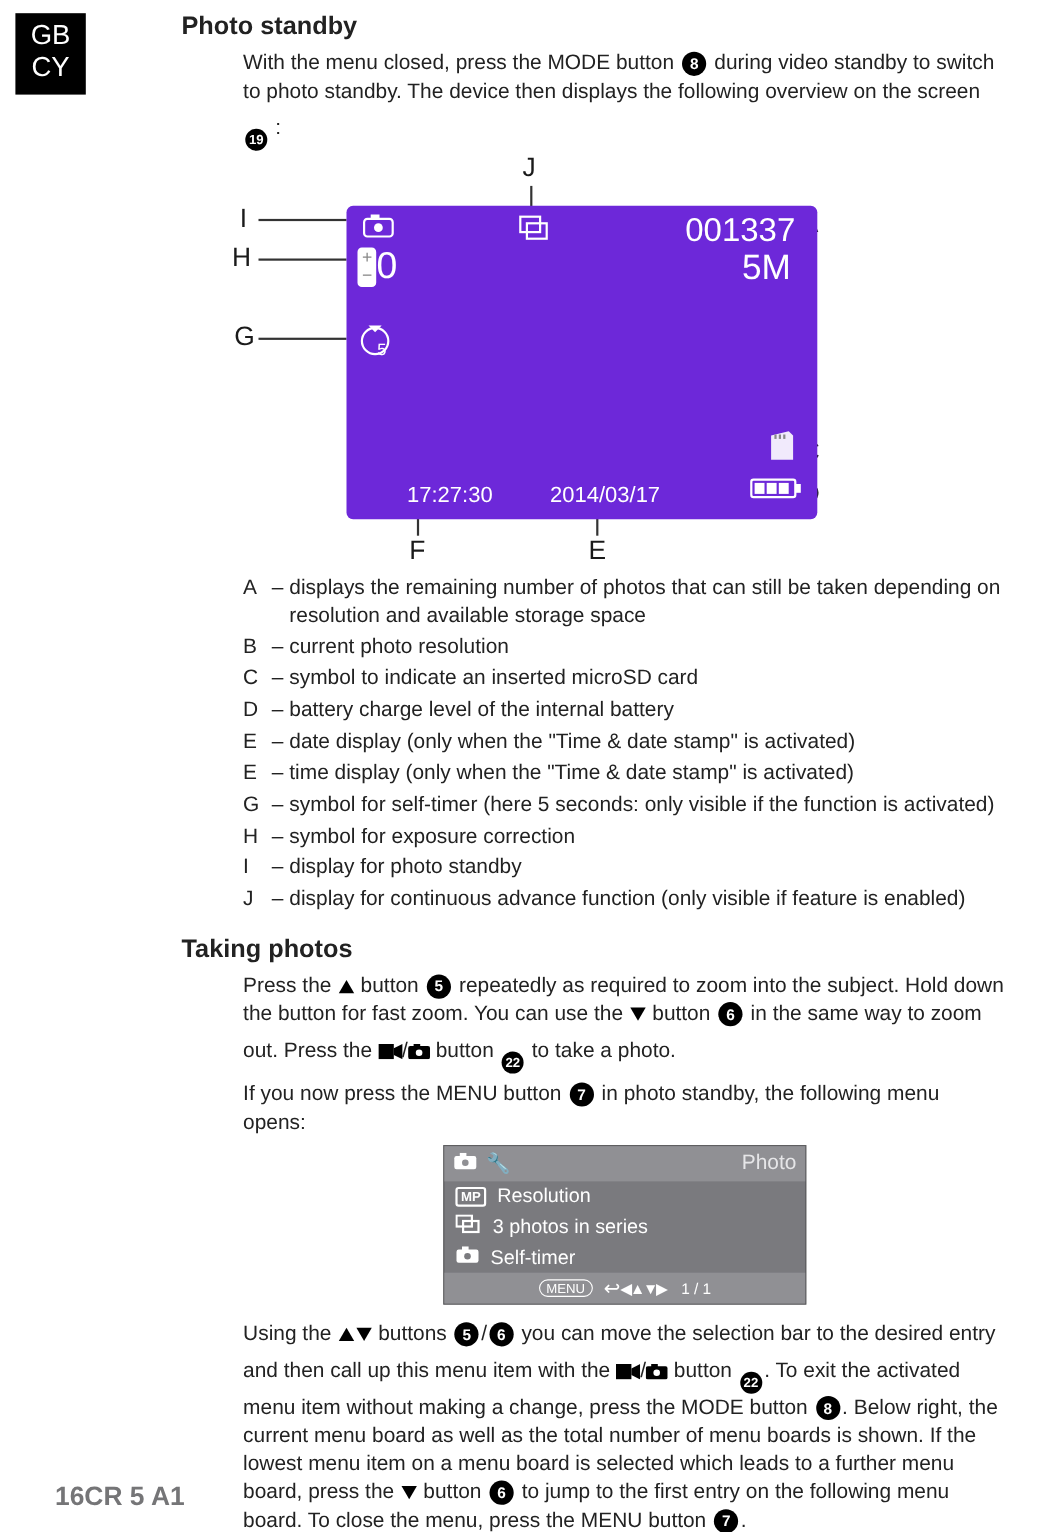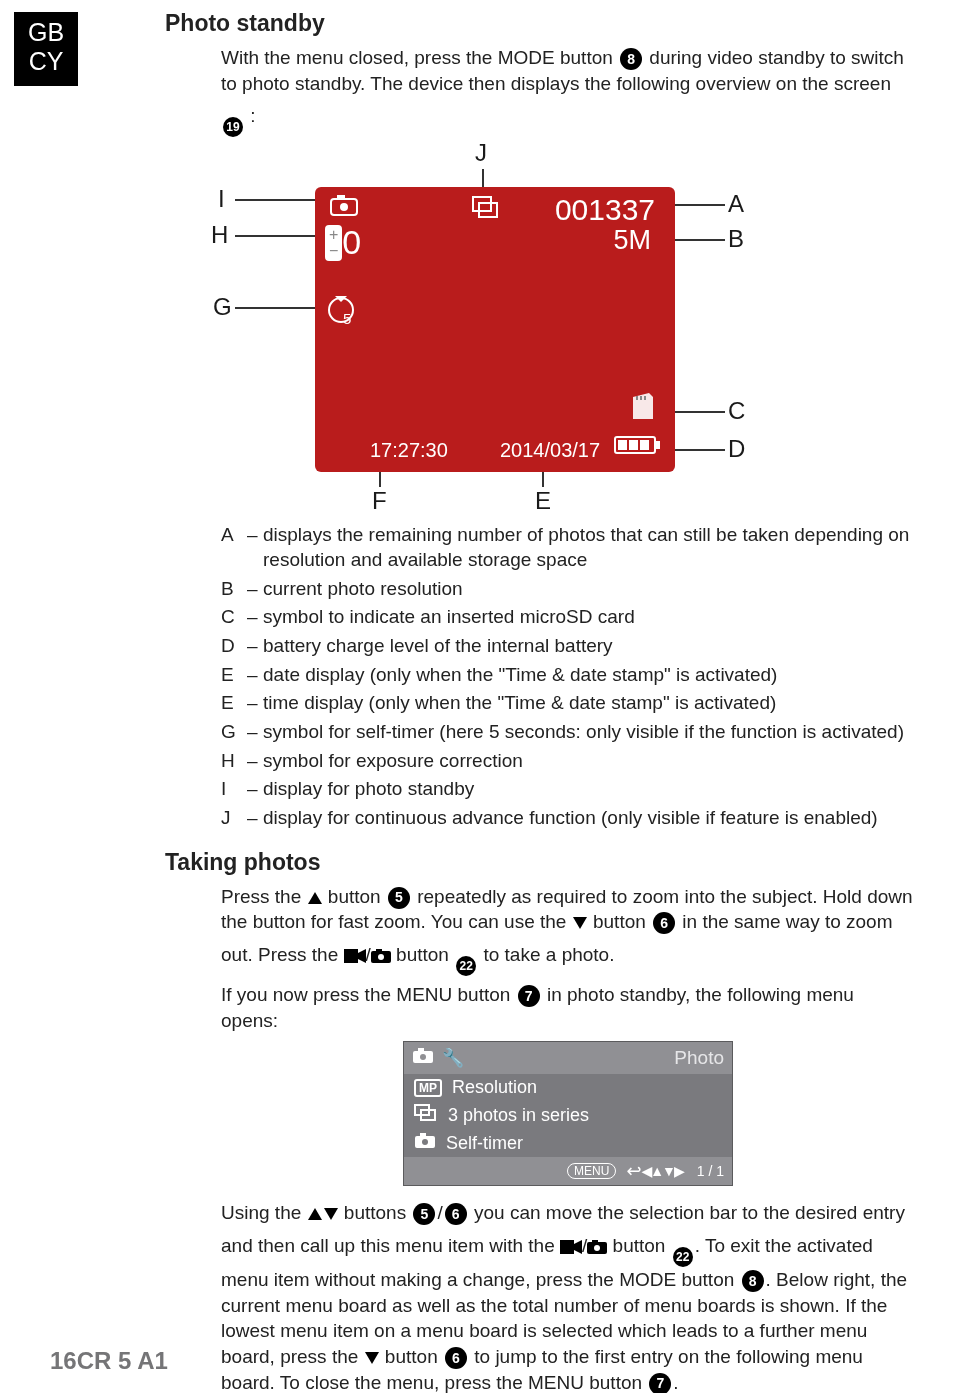--- a/index.html
+++ b/index.html
@@ -62,28 +62,28 @@
   .diagram {
     position: relative;
     width: 100%;
     height: 370px;
     margin: 10px 0 6px 0;
   }
   .screen-box {
     position: absolute;
     left: 150px;
     top: 40px;
-    width: 360px;
+    width: 428px;
     height: 285px;
-    background: #b91c1c;
+    background: #6d28d9;
     border-radius: 6px;
   }
   .sb-txt { position:absolute; color:#fff; font-family:Arial,sans-serif; }
   .sb-counter { top:6px; right:20px; font-size:30px; }
-  .sb-res { top:38px; right:24px; font-size:27px; }
+  .sb-res { top:38px; right:24px; font-size:32px; }
   .sb-time { bottom:10px; left:55px; font-size:20px; }
   .sb-date { bottom:10px; left:185px; font-size:20px; }
   .sb-ev { top:36px; left:10px; }
   .sb-timer { top:105px; left:10px; }
   .sb-photoicon { top:6px; left:12px; }
   .sb-multi { top:8px; left:156px; }
   .sb-sd { bottom:46px; right:18px; }
   .sb-batt { bottom:10px; right:12px; }
   .callout { position:absolute; font-size:24px; color:#1a1a1a; }
   .cline { position:absolute; background:#333; }
@@ -107,21 +107,21 @@
     display:flex;
     align-items:center;
     padding:0 8px;
     justify-content:space-between;
   }
   .menu-shot .tabicons { display:flex; gap:8px; align-items:center;}
   .menu-shot .tablabel { font-size:19px; color:#e6e6e8;}
   .menu-shot .mi { display:flex; align-items:center; gap:10px; padding:3px 10px; }
   .menu-shot .ico-box { border:2px solid #fff; padding:0 3px; font-size:12px; font-weight:bold; border-radius:3px; min-width:22px; text-align:center;}
   .menu-shot .footer {
-    background:#909094; height:28px; display:flex; align-items:center; padding:0 8px; font-size:14px; justify-content:flex-end;
+    background:#909094; height:28px; display:flex; align-items:center; padding:0 8px; font-size:14px; justify-content:center;
   }
   .menu-shot .mbtn { border:1.5px solid #fff; border-radius:10px; padding:0 6px; font-size:12px;}
   .page-footer {
     position:absolute;
     bottom:18px; left:50px; right:45px;
     display:flex; justify-content:flex-start;
     font-weight:900; font-size:24px; color:#757577;
   }
 </style>
 </head>

